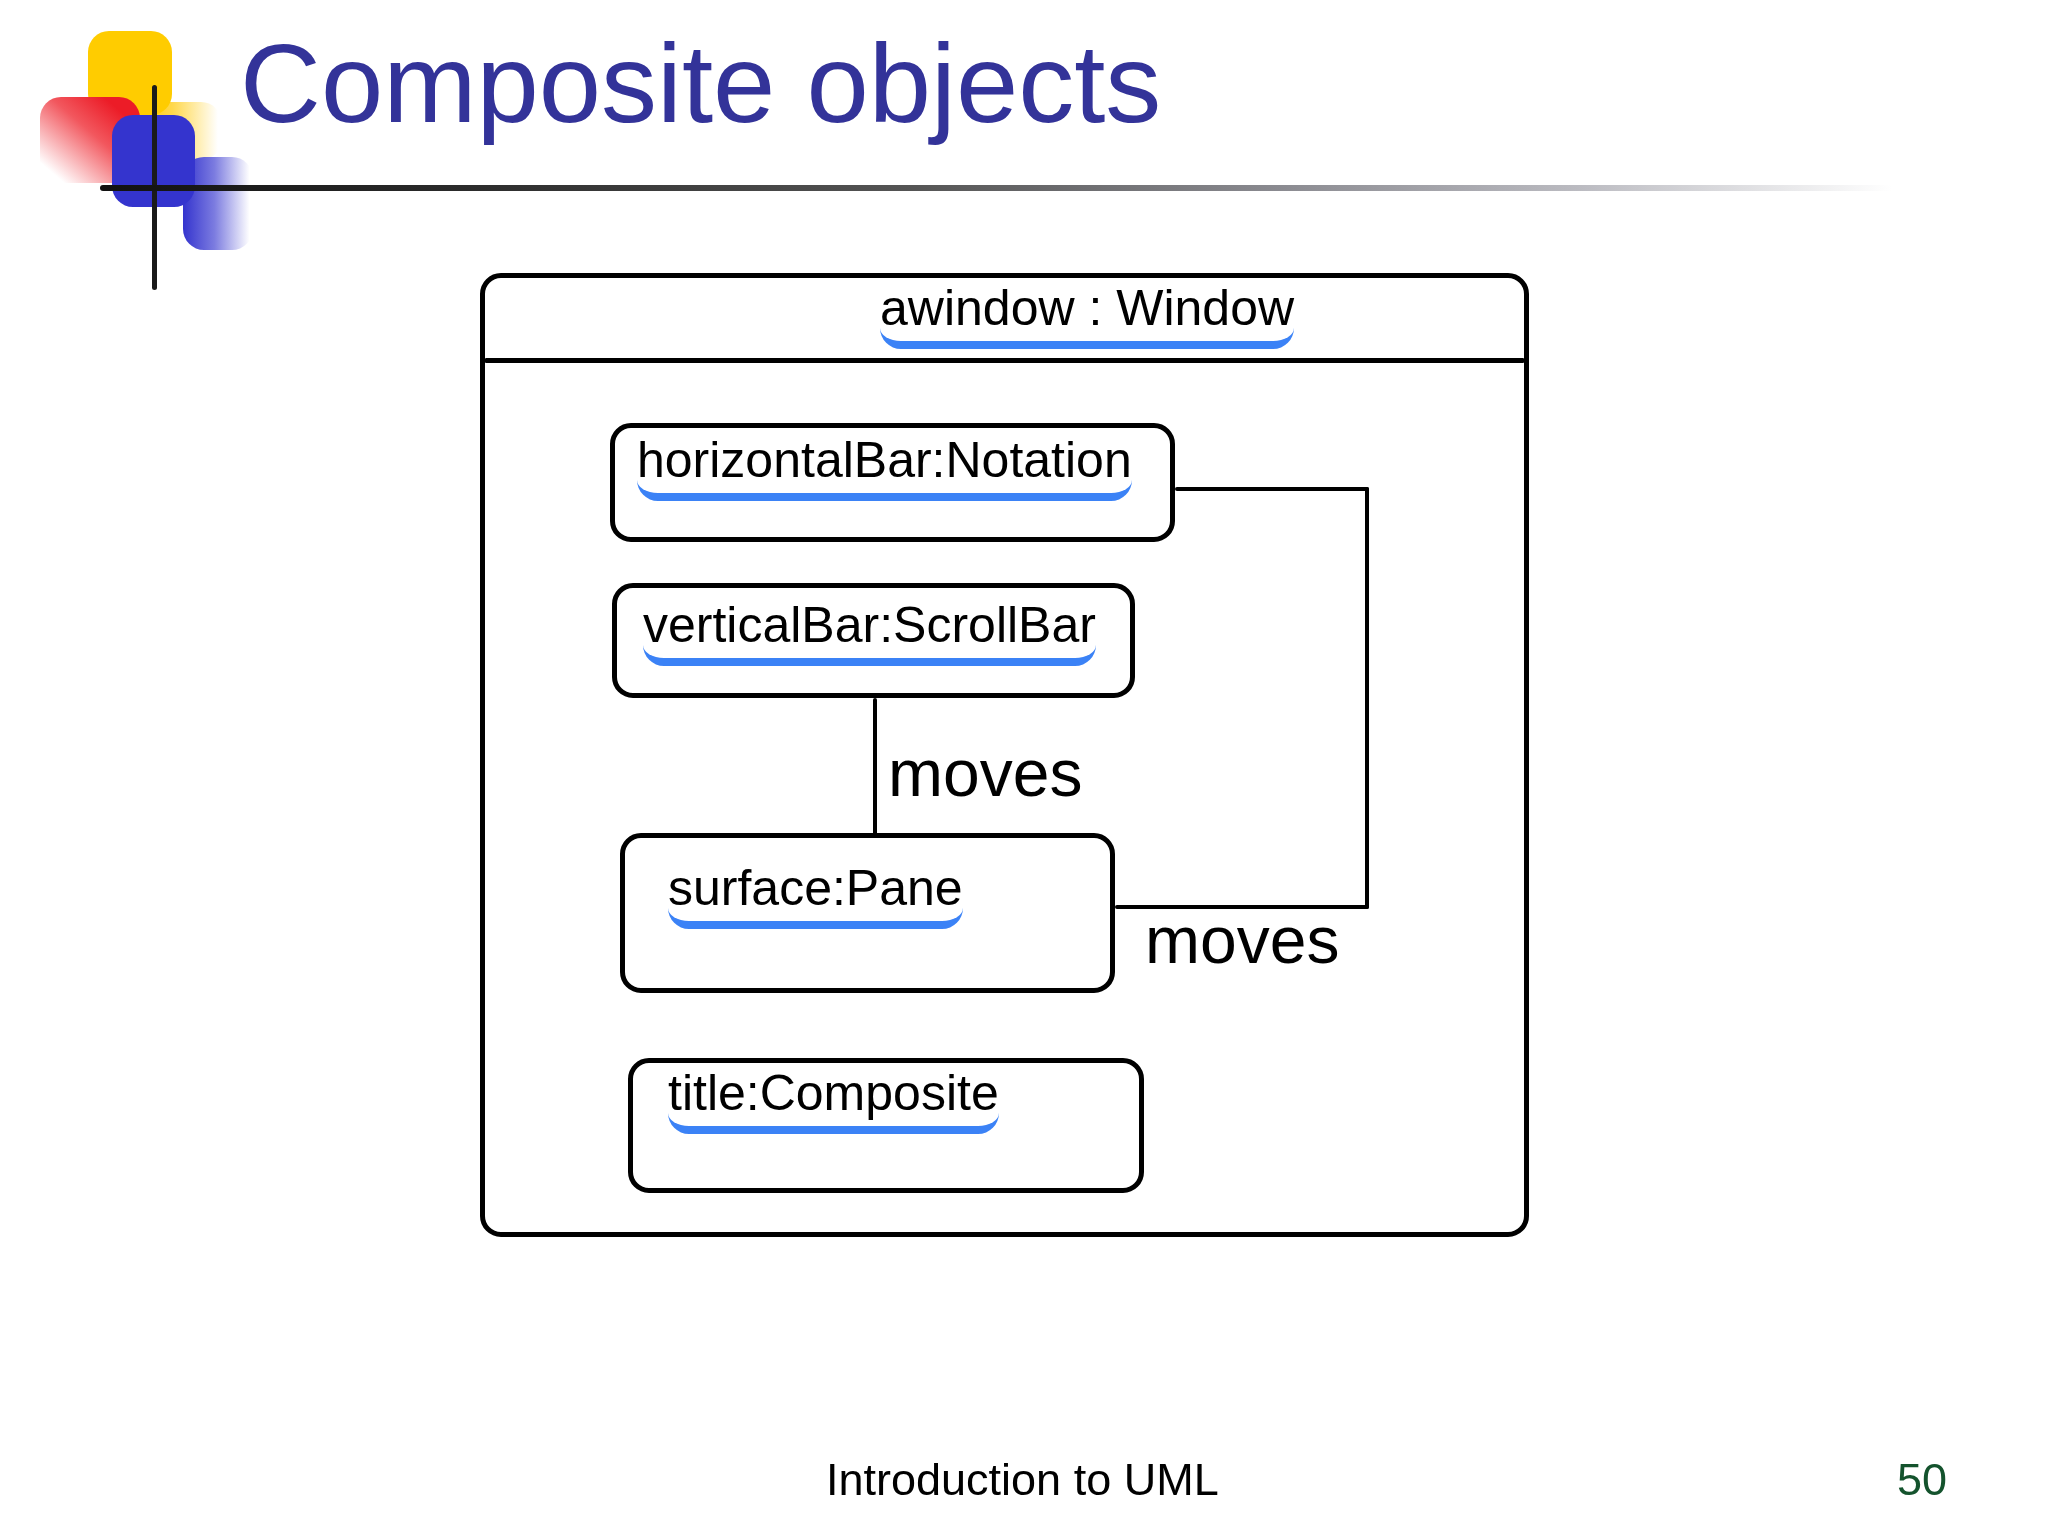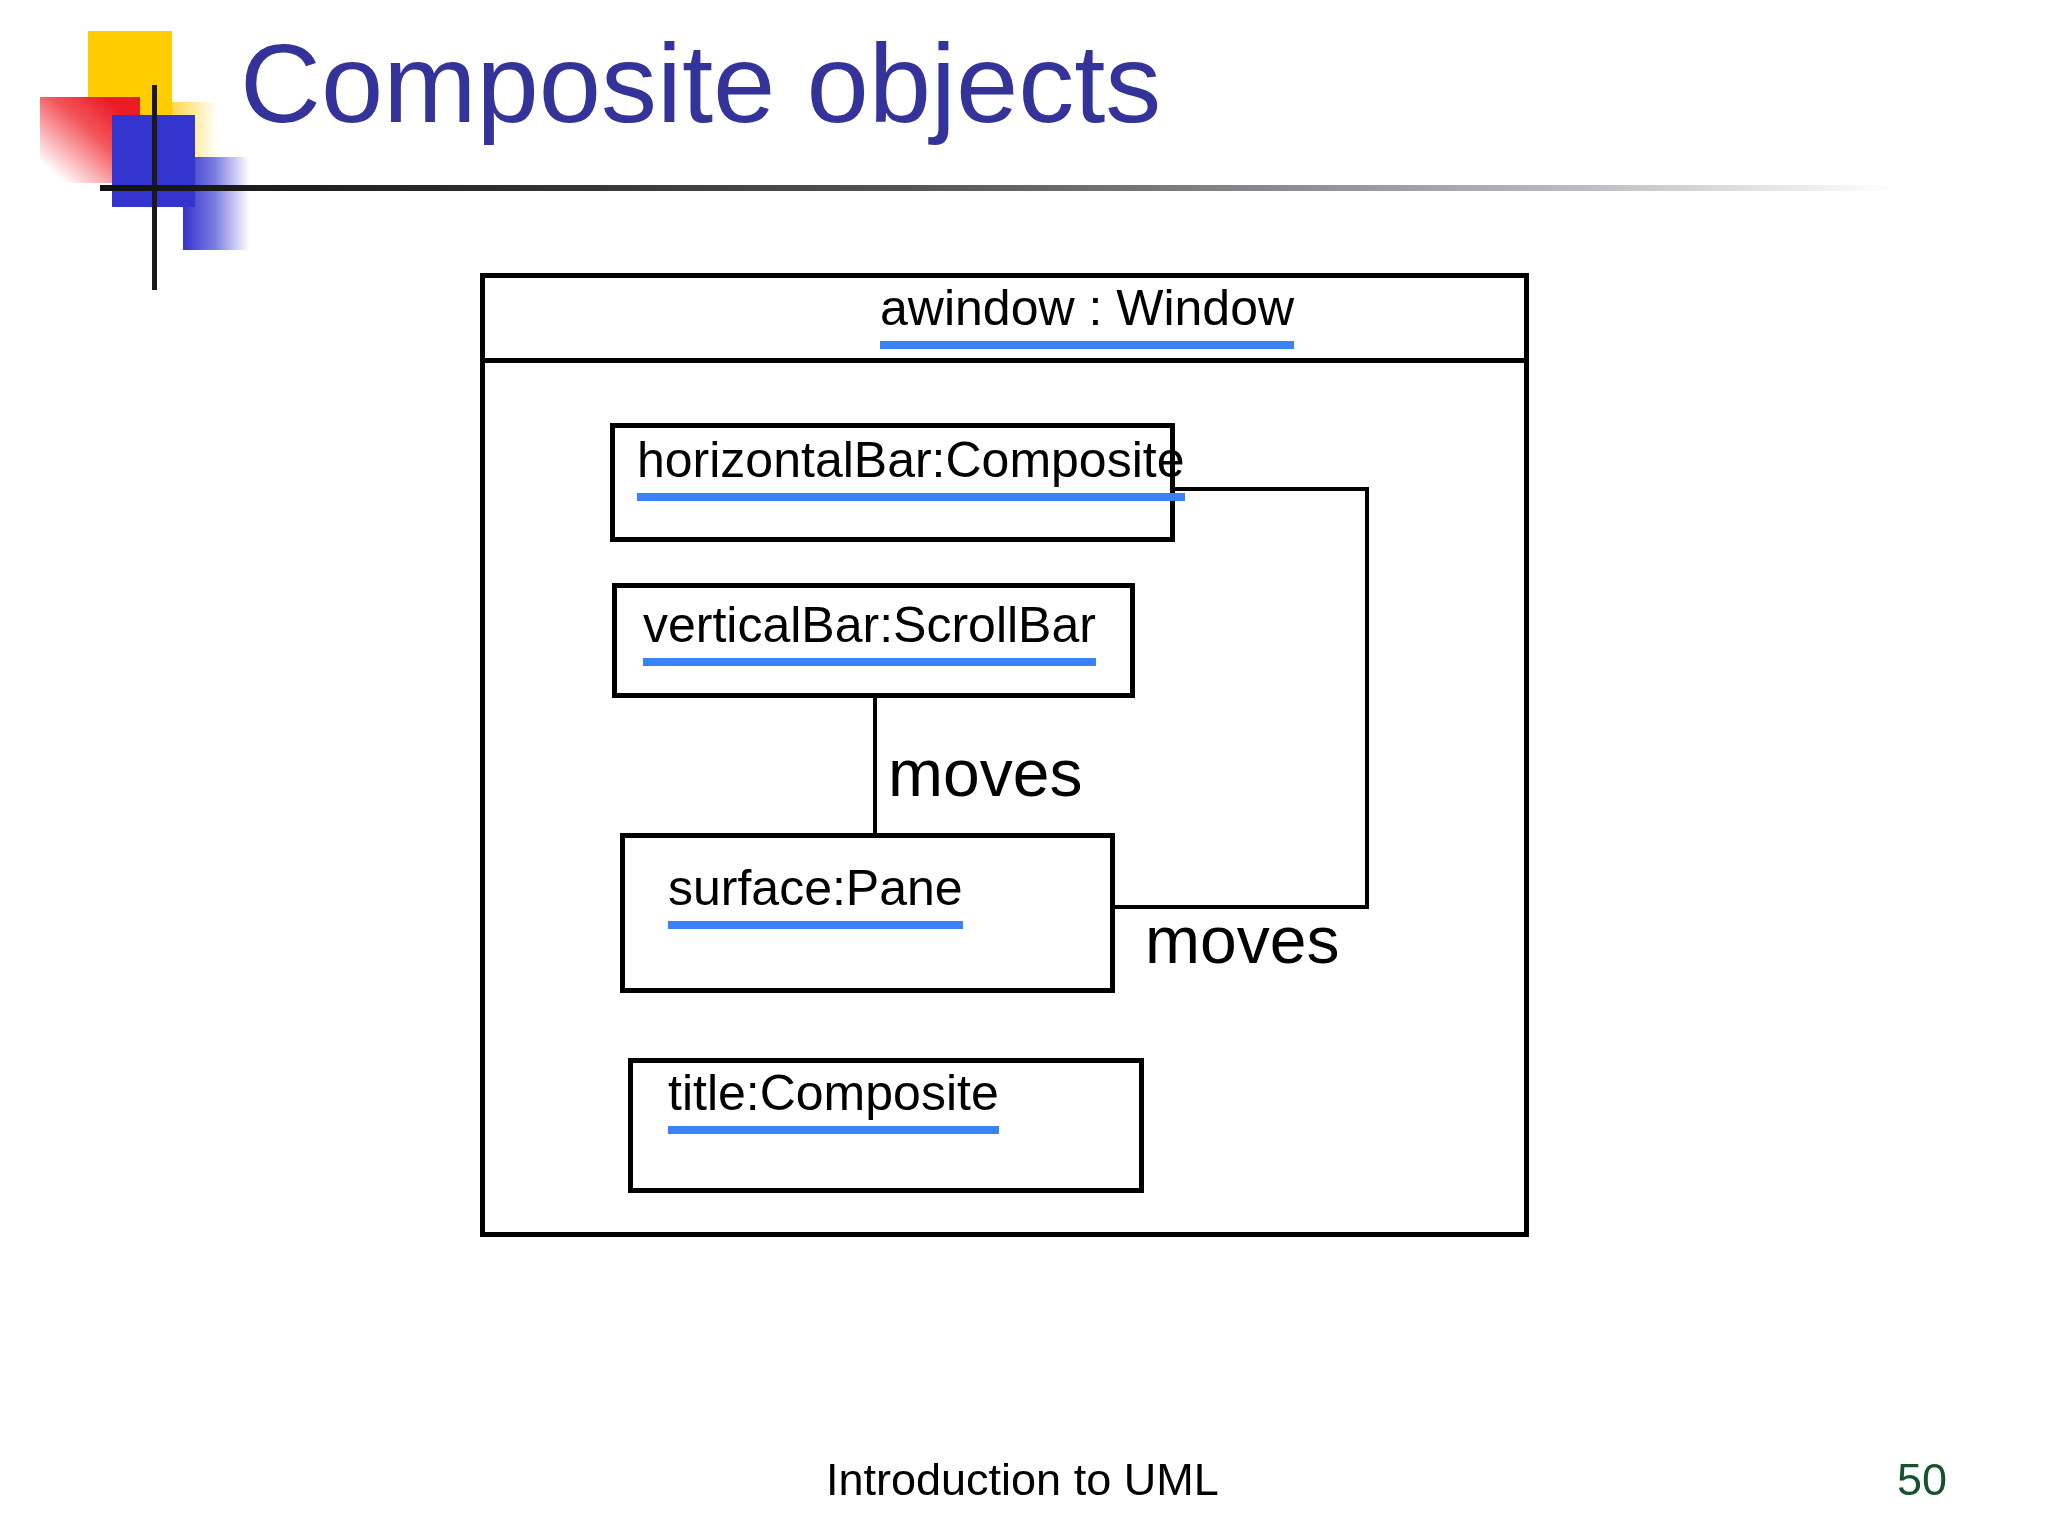--- a/index.html
+++ b/index.html
@@ -1,16 +1,16 @@
 <!DOCTYPE html>
 <html><head>
 <meta charset="utf-8">
 <style>
   html,body{margin:0;padding:0;background:#ffffff;}
-  *{box-sizing:border-box;}
+  *{box-sizing:border-box;border-radius:21px;}
   .slide{
     position:relative;
     width:2048px;height:1536px;
     background:#ffffff;
     font-family:"Liberation Sans",sans-serif;
     overflow:hidden;
   }
   .abs{position:absolute;}
 
   
@@ -101,21 +101,21 @@
   <div>
 
     <div class="abs uml-box box-outer"></div>
     <div class="abs win-divider"></div>
     <div class="abs obj-label lbl-win">
       <span class="u">awindow : Window</span>
     </div>
 
     <div class="abs uml-box box-hbar"></div>
     <div class="abs obj-label lbl-hbar">
-      <span class="u">horizontalBar:Composite</span>
+      <span class="u">horizontalBar:Notation</span>
     </div>
 
     <div class="abs uml-box box-vbar"></div>
     <div class="abs obj-label lbl-vbar">
       <span class="u">verticalBar:ScrollBar</span>
     </div>
 
     <div class="abs uml-box box-surf"></div>
     <div class="abs obj-label lbl-surf">
       <span class="u">surface:Pane</span>

